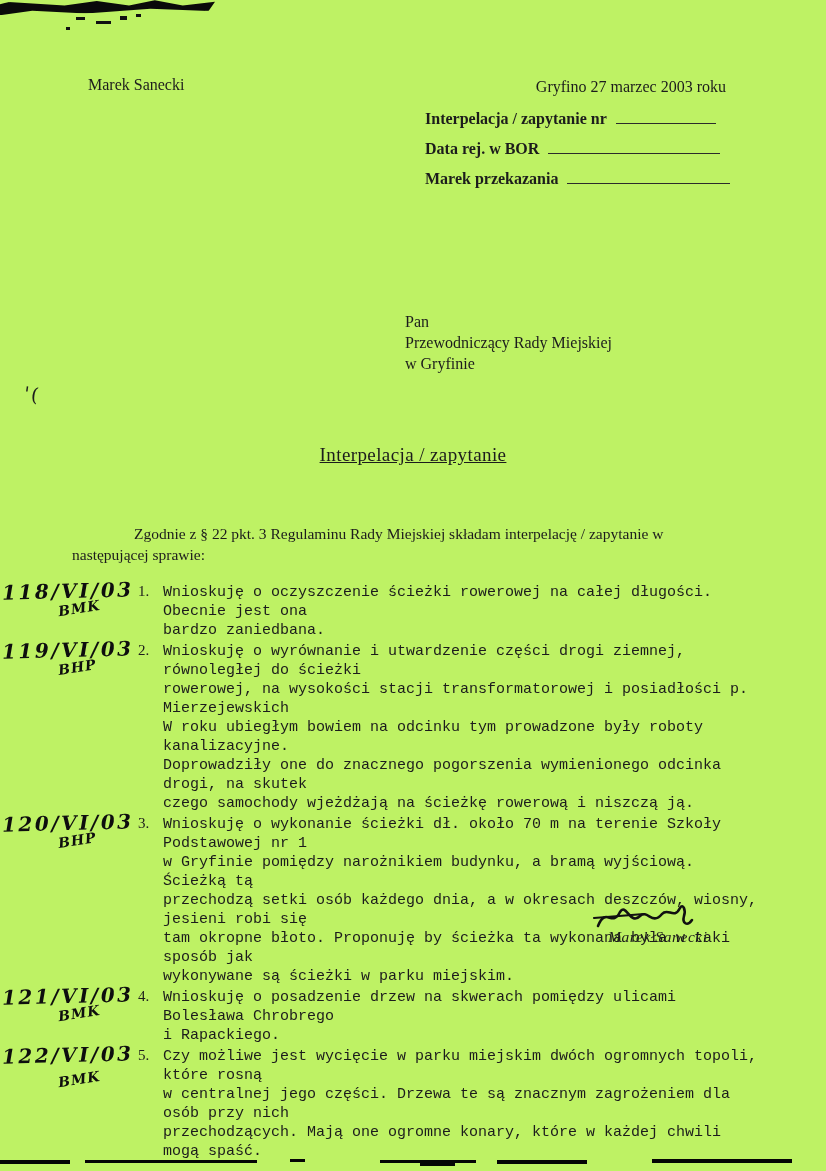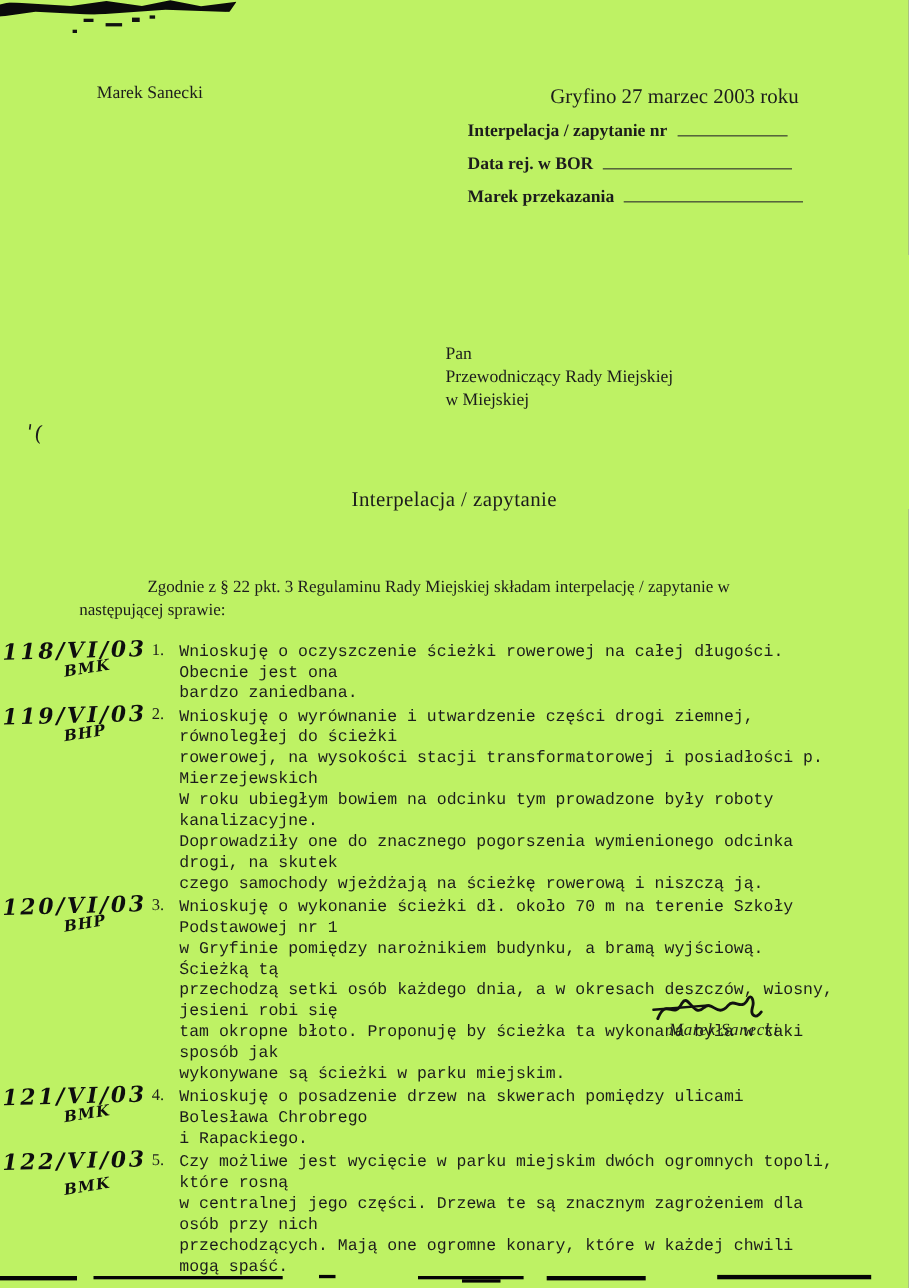--- a/index.html
+++ b/index.html
@@ -12,36 +12,36 @@
     color:#1c1c1c;
     margin:0 auto;
   }
   
   .smudge-top{position:absolute;left:0;top:0;width:215px;height:13px;background:#0a0a0a;
     transform:skewY(-1.2deg);clip-path:polygon(0 15%,4% 0,30% 35%,45% 5%,60% 45%,72% 10%,85% 55%,100% 30%,97% 100%,70% 75%,40% 100%,15% 70%,0 100%);}
   .speck{position:absolute;background:#111;}
   .bottom-bar{position:absolute;background:#050505;}
   
   .author{position:absolute;left:88px;top:76px;font-size:16px;}
-  .place-date{position:absolute;right:100px;top:78px;font-size:19px;}
+  .place-date{position:absolute;right:100px;top:78px;font-size:16px;}
   
   .form-block{position:absolute;left:425px;top:108px;font-size:16px;font-weight:bold;}
   .form-row{height:30px;white-space:nowrap;}
   .blank{display:inline-block;border-bottom:1.3px solid #2b2b2b;height:15px;margin-left:9px;vertical-align:baseline;}
   .blank.w1{width:100px;}
   .blank.w2{width:172px;}
   .blank.w3{width:163px;}
   .blank.w4{width:70px;}
   
   .addressee{position:absolute;left:405px;top:311px;font-size:16px;line-height:21px;}
   
   .stray-mark{position:absolute;left:24px;top:383px;font-size:19px;font-family:"DejaVu Serif",serif;
     transform:rotate(8deg);letter-spacing:2px;}
   
-  .doc-title{position:absolute;left:0;top:444px;width:826px;text-align:center;font-size:19px;letter-spacing:.4px;}
+  .doc-title{position:absolute;left:0;top:444px;width:826px;text-align:center;font-size:19px;letter-spacing:.4px;text-decoration:underline;}
   
   .intro{position:absolute;left:72px;top:523px;width:670px;font-size:15.5px;line-height:21px;
     white-space:pre-line;text-indent:62px;}
   
   .items{position:absolute;left:0;top:583px;width:775px;}
   .item{position:relative;padding-left:163px;margin-bottom:2px;}
   .item-text{font-size:15px;line-height:19px;width:600px;white-space:pre-line;font-family:Liberation Mono, monospace;}
   .item-num{position:absolute;left:138px;top:0;font-size:15px;}
   .hw{font-family:"DejaVu Serif",serif;font-style:italic;font-weight:700;color:#0e0e0e;}
   .hw-num{position:absolute;left:2px;top:-4px;font-size:20px;letter-spacing:2.5px;transform:rotate(-1.5deg);white-space:nowrap;}
@@ -76,21 +76,21 @@
       <span>Data rej. w BOR</span><span class="blank w2"></span>
     </div>
     <div class="form-row">
       <span>Marek przekazania</span><span class="blank w3"></span>
     </div>
   </div>
 
   <div class="addressee">
     <div>Pan</div>
     <div>Przewodniczący Rady Miejskiej</div>
-    <div>w Miejskiej</div>
+    <div>w Gryfinie</div>
   </div>
 
   <div class="stray-mark">'(</div>
 
   <div class="doc-title">Interpelacja / zapytanie</div>
 
   <div class="intro">Zgodnie z § 22 pkt. 3 Regulaminu Rady Miejskiej składam interpelację / zapytanie w
 następującej sprawie:</div>
 
   <div class="items">

